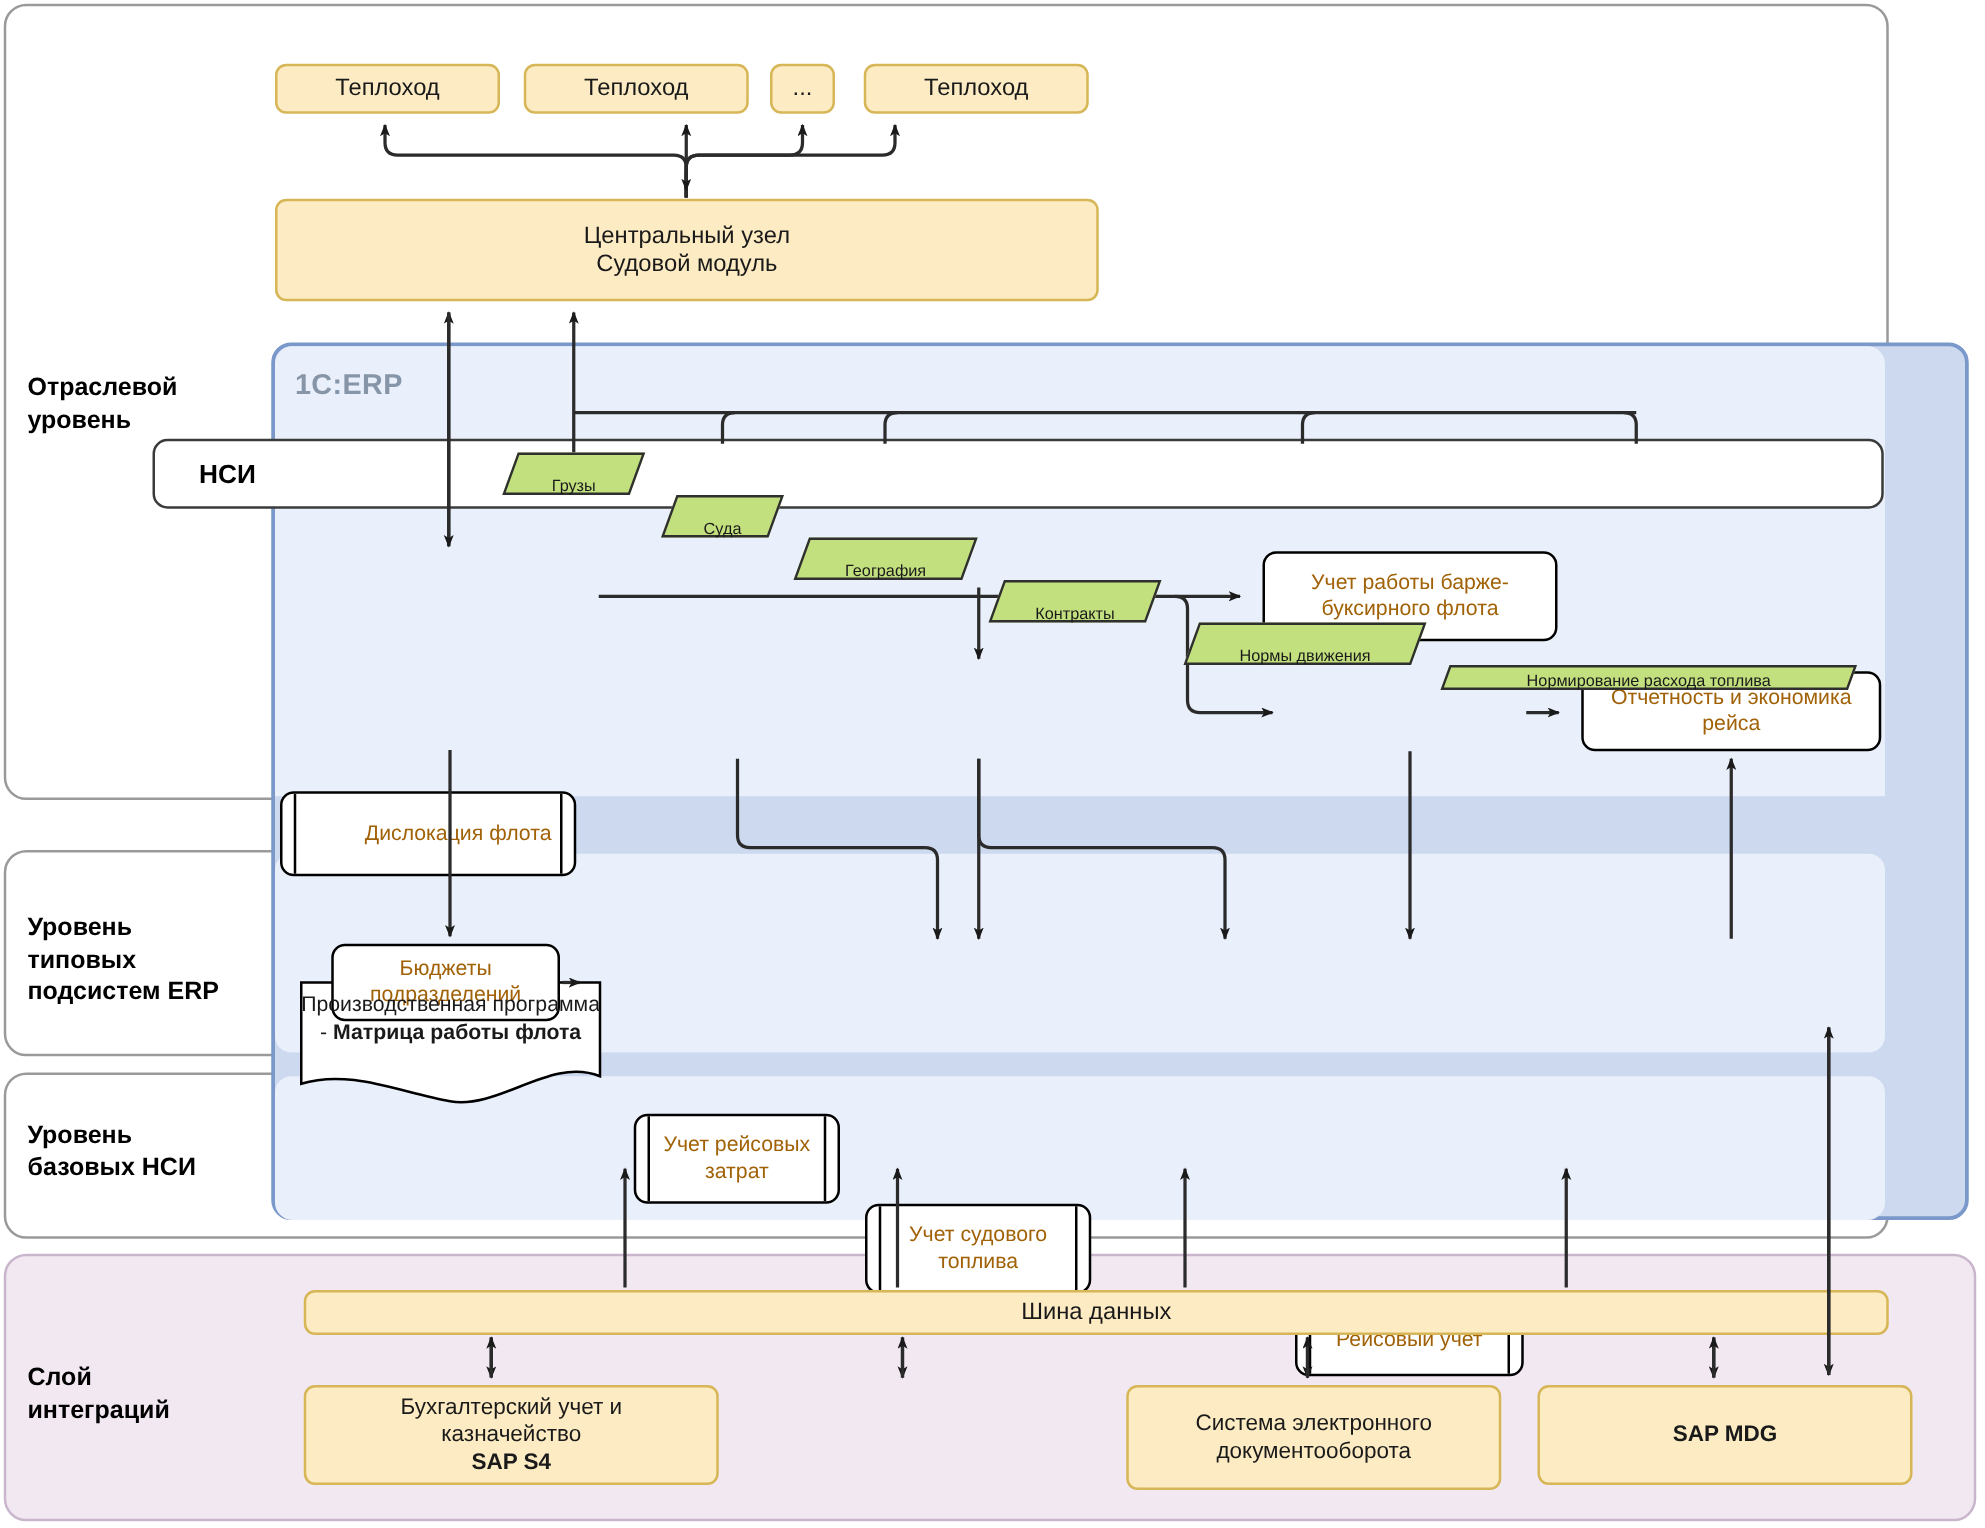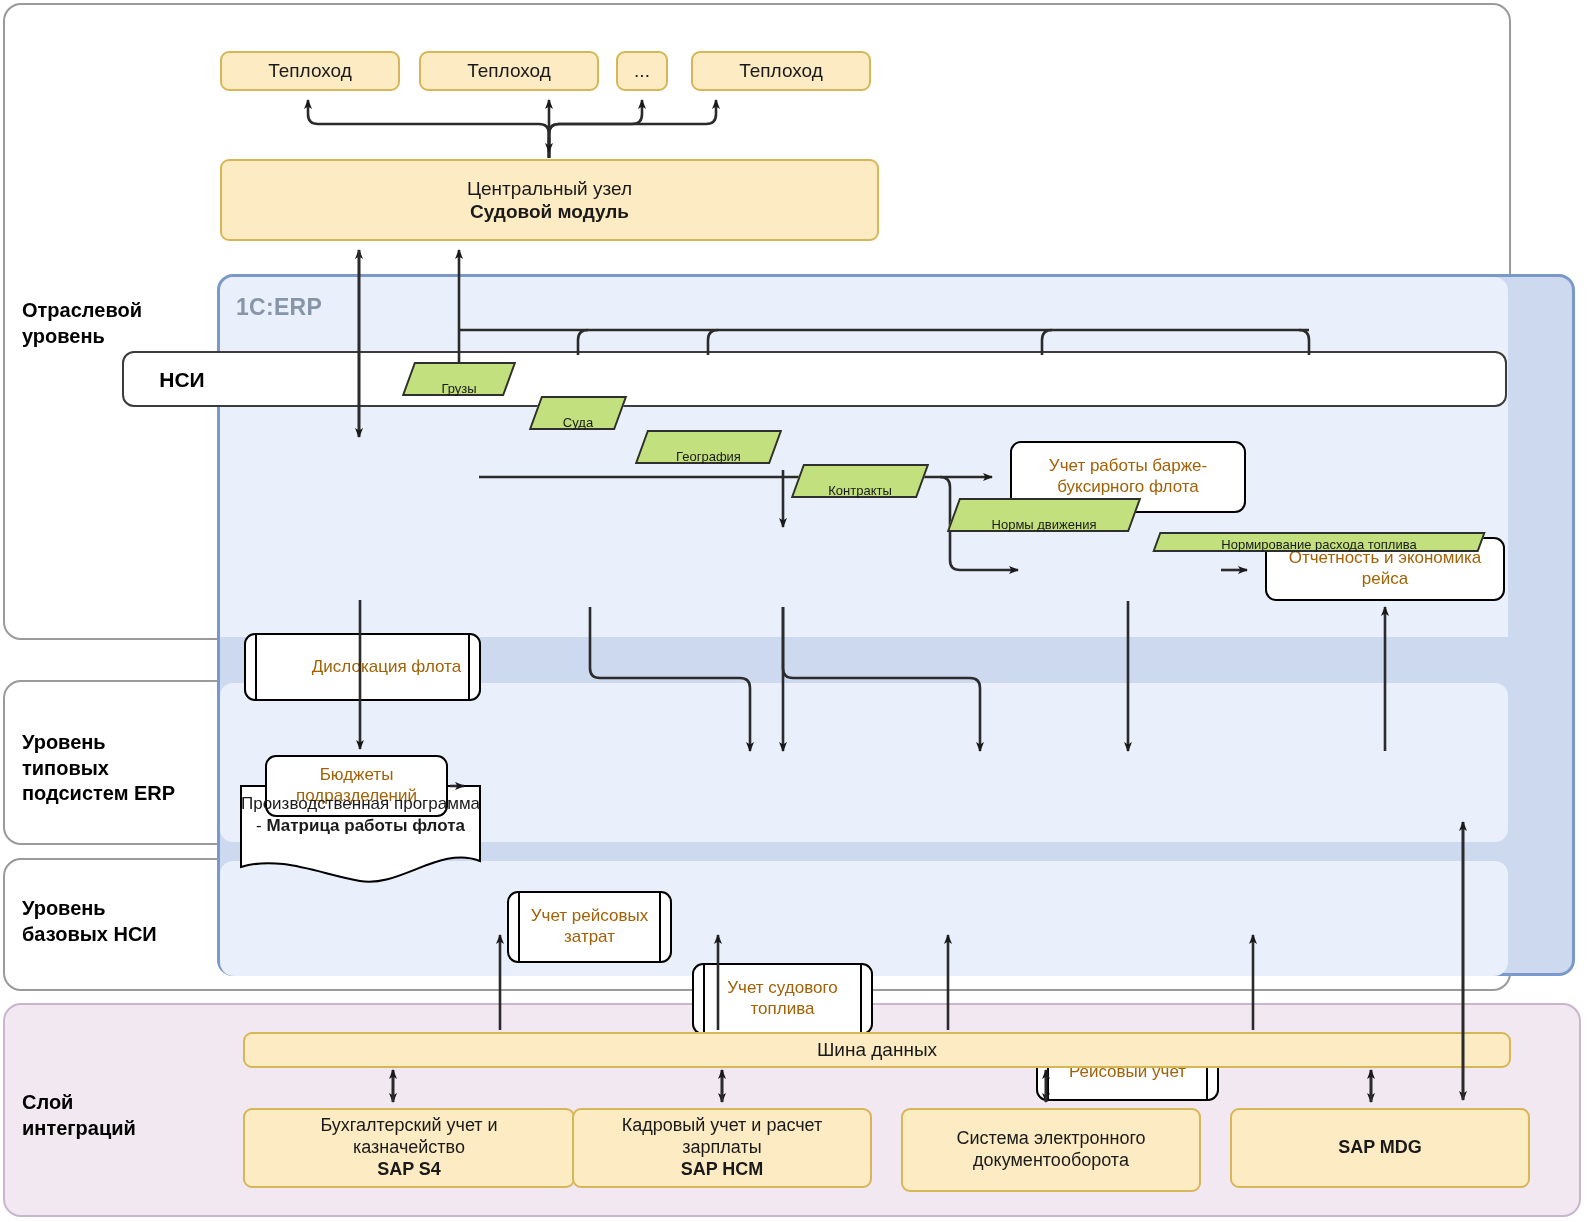--- a/index.html
+++ b/index.html
@@ -111,21 +111,21 @@
   <div class="abs layer-label" style="left:22px;top:1090px;width:190px;">Слой
 интеграций</div>
 
   <div class="abs node yellow" style="left:220px;top:51px;width:180px;height:40px;">Теплоход</div>
   <div class="abs node yellow" style="left:419px;top:51px;width:180px;height:40px;">Теплоход</div>
   <div class="abs node yellow" style="left:616px;top:51px;width:52px;height:40px;">...</div>
   <div class="abs node yellow" style="left:691px;top:51px;width:180px;height:40px;">Теплоход</div>
 
   <div class="abs node yellow" style="left:220px;top:159px;width:659px;height:82px;flex-direction:column;">
     <span>Центральный узел</span>
-    <span style="font-weight:bold;">Судовой модуль</span>
+    <span style="font-weight:normal;">Судовой модуль</span>
   </div>
 
   <div class="abs nsibar" style="left:122px;top:351px;width:1385px;height:56px;"></div>
   <div class="abs nsi-title" style="left:137px;top:368px;width:90px;text-align:center;">НСИ</div>
 
   <div class="abs para" style="left:408px;top:362px;width:102px;height:34px;">
     <span>Грузы</span>
     </div>
   <div class="abs para" style="left:535px;top:362px;width:86px;height:34px;">
     <span>Суда</span>
@@ -136,21 +136,21 @@
   <div class="abs para" style="left:797px;top:362px;width:126px;height:34px;">
     <span>Контракты</span>
     </div>
   <div class="abs para" style="left:953px;top:362px;width:182px;height:34px;">
     <span>Нормы движения</span>
     </div>
   <div class="abs para" style="left:1156px;top:362px;width:326px;height:20px;">
     <span>Нормирование расхода топлива</span>
     </div>
 
-  <div class="abs node white proc" style="left:244px;top:443px;width:237px;height:68px;padding-left:48px;">Дислокация флота</div>
+  <div class="abs node white proc" style="left:224px;top:443px;width:237px;height:68px;padding-left:48px;">Дислокация флота</div>
 
   <div class="abs docshape" style="left:240px;top:527px;width:241px;height:100px;">
     <svg width="241" height="100" viewBox="0 0 241 100">
       <path d="M1,1 L240,1 L240,76 C200,60 160,103 120,96 C80,89 40,70 1,82 Z" fill="#ffffff" stroke="#000000" stroke-width="2"></path>
     </svg>
     <div class="doclabel">
       <span>Производственная программа - </span><b>Матрица работы флота</b>
     </div>
   </div>
 
@@ -167,25 +167,20 @@
   <div class="abs node white" style="left:265px;top:755px;width:183px;height:62px;">Бюджеты подразделений</div>
 
   <div class="abs node yellow" style="left:243px;top:1032px;width:1268px;height:36px;">Шина данных</div>
 
   <div class="abs node yellow small" style="left:243px;top:1108px;width:332px;height:80px;flex-direction:column;">
     <span>Бухгалтерский учет и</span>
     <span>казначейство</span>
     <span style="font-weight:bold;">SAP S4</span>
   </div>
 
-  <div class="abs node yellow small" style="left:572px;top:1108px;width:300px;height:80px;flex-direction:column;">
-    <span>Кадровый учет и расчет</span>
-    <span>зарплаты</span>
-    <span style="font-weight:bold;">SAP HCM</span>
-  </div>
 
   <div class="abs node yellow small" style="left:901px;top:1108px;width:300px;height:84px;flex-direction:column;">
     <span>Система электронного</span>
     <span>документооборота</span>
   </div>
 
   <div class="abs node yellow small" style="left:1230px;top:1108px;width:300px;height:80px;">
     <span style="font-weight:bold;">SAP MDG</span>
   </div>
 

